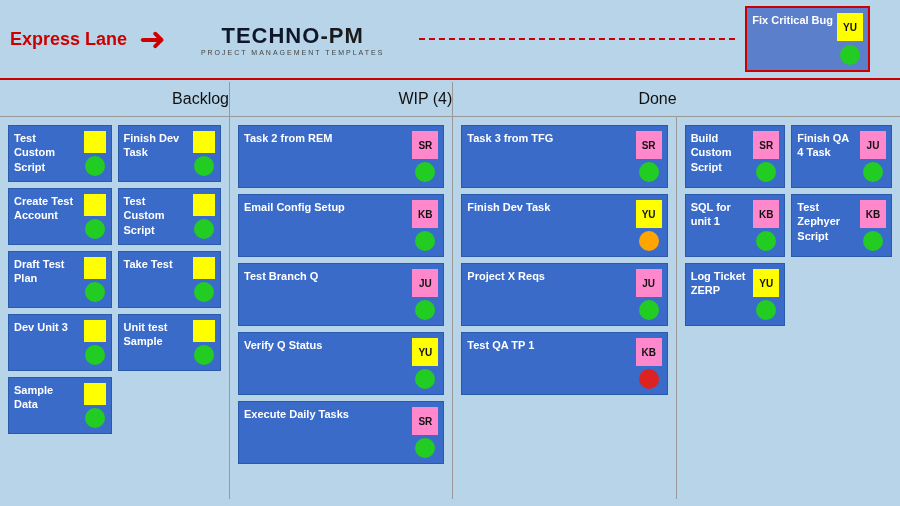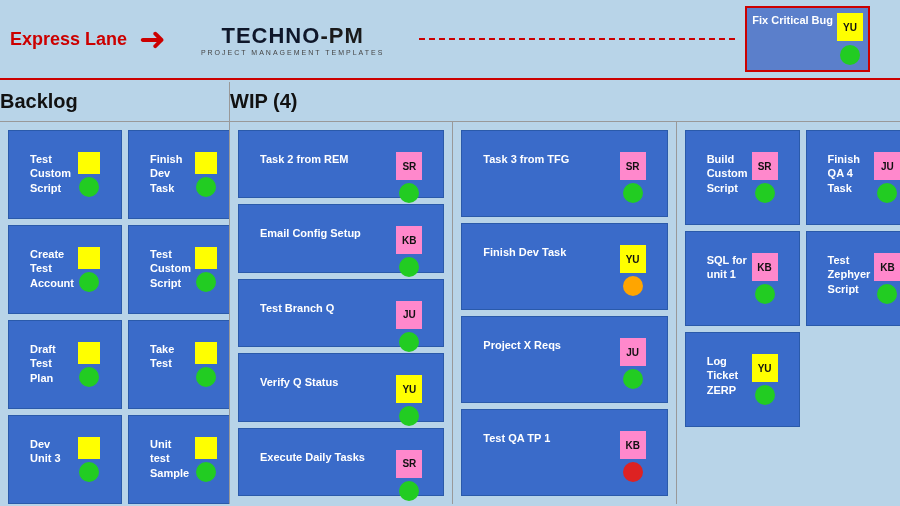--- a/index.html
+++ b/index.html
@@ -91,23 +91,23 @@
     }
 
     
     .columns-header {
       display: grid;
       grid-template-columns: 230px 1fr 1fr 1fr;
       border-bottom: 1px solid #999;
       background: #b8d4e8;
     }
     .col-header {
-      text-align: left;
-      font-size: 20px;
-      font-weight: bold;
+      text-align: right;
+      font-size: 16px;
+      font-weight: normal;
       color: #111;
       padding: 8px 0;
       border-right: 1px solid #999;
     }
     .col-header:last-child { border-right: none; }
 
     
     .columns-body {
       display: grid;
       grid-template-columns: 230px 1fr 1fr 1fr;
@@ -133,21 +133,21 @@
     .backlog-col {
       display: flex;
       flex-direction: column;
       gap: 6px;
     }
 
     
     .task-card {
       background: #3a6bc9;
       border: 1px solid #2a5aaa;
-      padding: 21px;
+      padding: 5px;
       display: flex;
       align-items: flex-start;
       gap: 4px;
       min-height: 56px;
     }
     .task-card-text {
       color: white;
       font-size: 11px;
       font-weight: bold;
       flex: 1;
@@ -215,20 +215,21 @@
   </div>
 
   <div style="width:20px"></div>
 </div>
 
 <div class="board">
 
   <div class="columns-header">
     <div class="col-header">Backlog</div>
     <div class="col-header">WIP (4)</div>
+    <div class="col-header">Done</div>
   </div>
 
   <div class="columns-body">
 
     <div class="col-body">
       <div class="backlog-inner">
 
         <div class="backlog-col">
           <div class="task-card">
             <div class="task-card-text">Test Custom Script</div>

